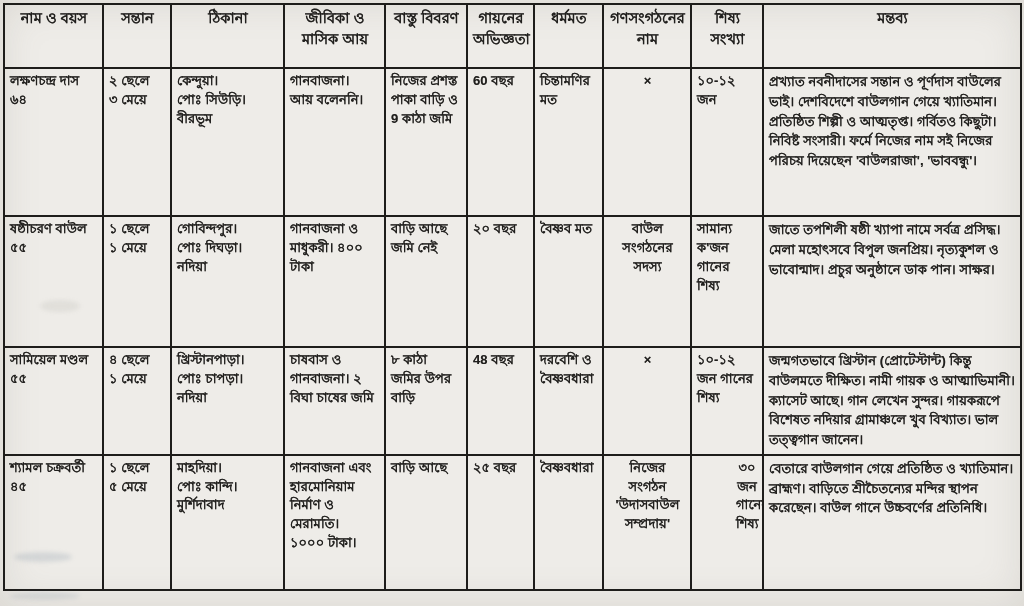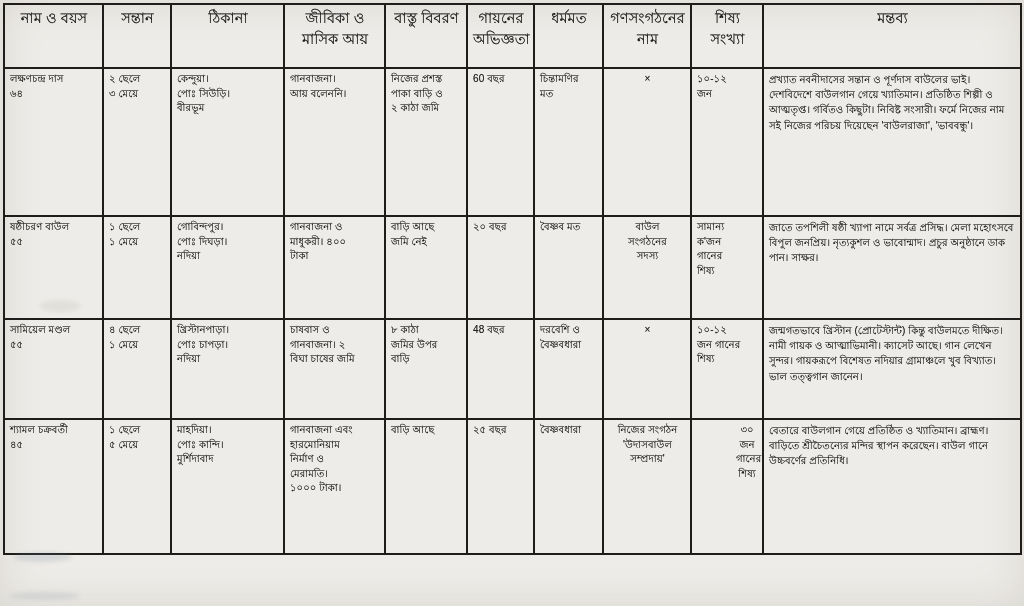--- a/index.html
+++ b/index.html
@@ -25,34 +25,34 @@
     border-collapse: collapse;
     background: transparent;
   }
   table.survey th, table.survey td {
     border: 2px solid #1e1d1b;
     vertical-align: top;
     padding: 3px 4px 4px 5px;
     color: #201f1d;
     white-space: pre-line;
     overflow: hidden;
-    font-size: 10px;
+    font-size: 13px;
     line-height: 1.45;
-    font-weight: 400;
+    font-weight: 700;
     letter-spacing: 0.1px;
     text-shadow: 0 0 0.6px rgba(32,31,29,0.55);
   }
   table.survey th {
     text-align: center;
     font-size: 14.5px;
-    font-weight: 400;
+    font-weight: 700;
   }
   tr.header-row   { height: 64px;  }
   tr.row-0        { height: 148px; }
-  tr.row-1        { height: 103px; }
+  tr.row-1        { height: 131px; }
   tr.row-2        { height: 100px; }
   tr.row-3        { height: 135px; }
   
   table.survey td:nth-child(8) { text-align: center; }
   
   tr.row-3 td:nth-child(9) { text-align: center; padding-left: 44px; }
   
   table.survey td:nth-child(10) { line-height: 1.52; }
   
   .smudge {
@@ -107,21 +107,21 @@
 ৬৪</td>
         <td>২ ছেলে
 ৩ মেয়ে</td>
         <td>কেন্দুয়া।
 পোঃ সিউড়ি।
 বীরভূম</td>
         <td>গানবাজনা।
 আয় বলেননি।</td>
         <td>নিজের প্রশস্ত
 পাকা বাড়ি ও
-২ কাঠা জমি</td>
+9 কাঠা জমি</td>
         <td>60 বছর</td>
         <td>চিন্তামণির
 মত</td>
         <td>×</td>
         <td>১০-১২
 জন</td>
         <td>প্রখ্যাত নবনীদাসের সন্তান ও পূর্ণদাস বাউলের ভাই। দেশবিদেশে বাউলগান গেয়ে খ্যাতিমান। প্রতিষ্ঠিত শিল্পী ও আত্মতৃপ্ত। গর্বিতও কিছুটা। নিবিষ্ট সংসারী। ফর্মে নিজের নাম সই নিজের পরিচয় দিয়েছেন 'বাউলরাজা', 'ভাববন্ধু'।</td>
       </tr>
       <tr class="row-1">
         <td>ষষ্ঠীচরণ বাউল

